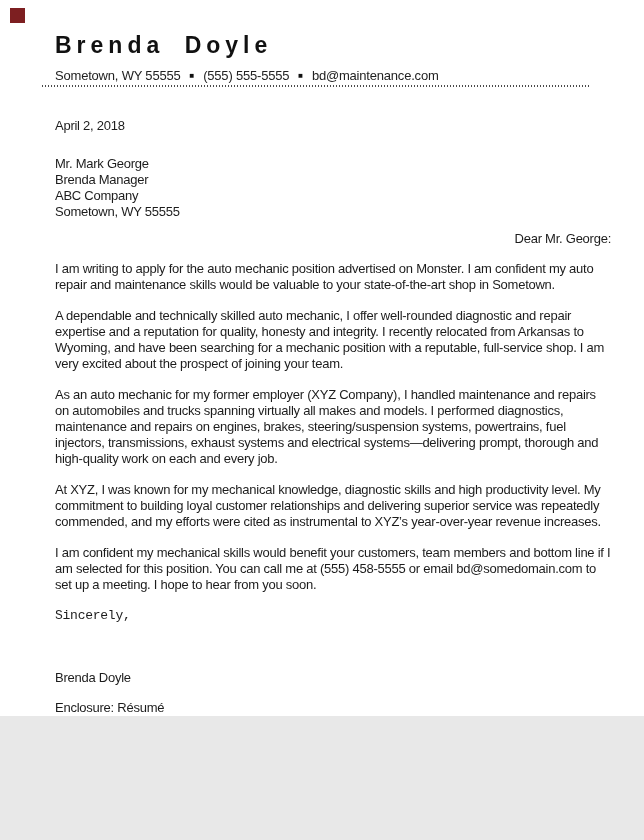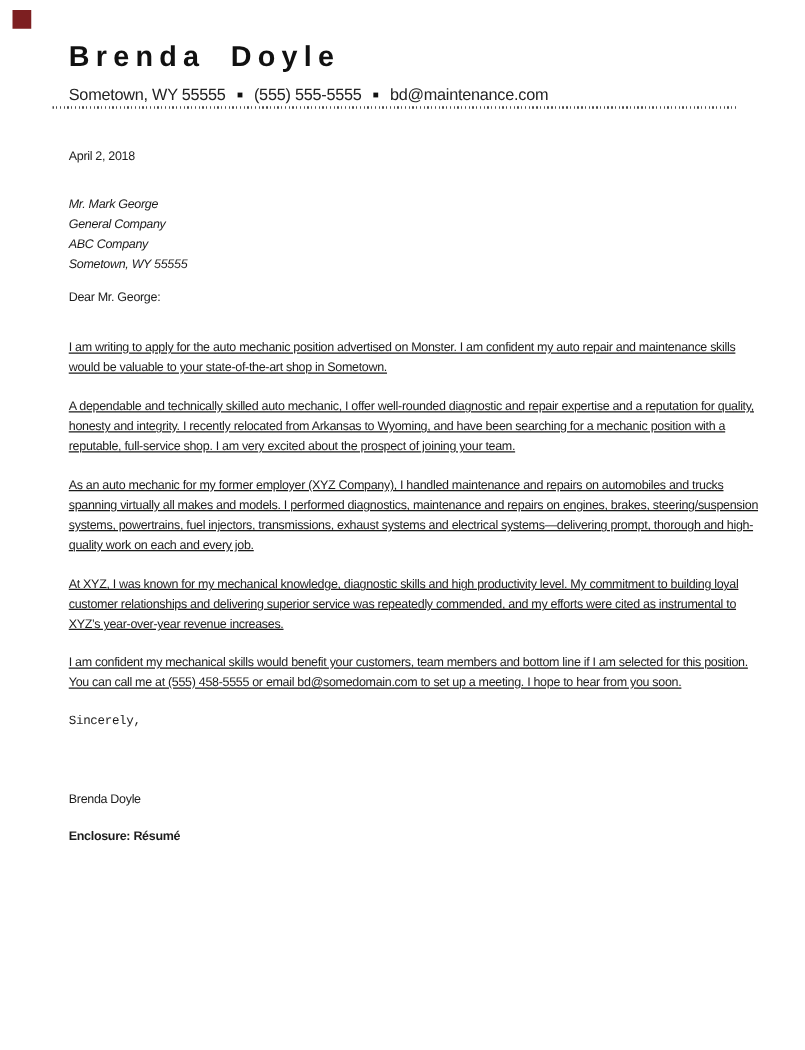--- a/index.html
+++ b/index.html
@@ -1,19 +1,19 @@
 <!DOCTYPE html>
 <html><head>
 <meta charset="utf-8">
 <style>
   html, body { margin: 0; padding: 0; background: #e8e8e8; }
   .page {
     position: relative;
     width: 644px;
-    height: 840px;
+    height: 716px;
     background: #ffffff;
     font-family: "Liberation Sans", sans-serif;
     color: #1c1c1c;
     overflow: hidden;
     margin: 0 auto;
   }
   .accent-square {
     position: absolute;
     left: 10px;
     top: 8px;
@@ -48,32 +48,32 @@
     top: 85px;
     width: 547px;
     height: 2px;
     background-image: repeating-linear-gradient(90deg, #4a4a4a 0 1px, transparent 1px 3px);
   }
   .letter {
     position: absolute;
     left: 55px;
     top: 118px;
     width: 556px;
-    font-size: 10px;
+    font-size: 13px;
     line-height: 16px;
     letter-spacing: -0.25px;
     color: #1c1c1c;
   }
   .date-line { margin: 0 0 22px 0; }
-  .recipient-block { margin: 0 0 11px 0; font-style: italic; }
-  .salutation { margin: 0 0 24px 0; }
-  .para { margin: 0 0 15px 0; text-decoration: underline; }
+  .recipient-block { margin: 0 0 11px 0; }
+  .salutation { margin: 0 0 14px 0; text-align: right; }
+  .para { margin: 0 0 15px 0; }
   .closing { margin: 0 0 46px 0; font-family: Liberation Mono, monospace; }
   .signature { margin: 0 0 14px 0; }
-  .enclosure { margin: 0; font-weight: bold; }
+  .enclosure { margin: 0; }
 </style>
 </head>
 <body>
 
 <div class="page">
 
   <div class="accent-square"></div>
 
   <div class="header">
     <h1 class="name">Brenda Doyle</h1>
@@ -87,21 +87,21 @@
   </div>
 
   <div class="rule"></div>
 
   <div class="letter">
 
     <div class="date-line">April 2, 2018</div>
 
     <div class="recipient-block">
       <div>Mr. Mark George</div>
-      <div>General Company</div>
+      <div>Brenda Manager</div>
       <div>ABC Company</div>
       <div>Sometown, WY 55555</div>
     </div>
 
     <div class="salutation">Dear Mr. George:</div>
 
     <p class="para">I am writing to apply for the auto mechanic position advertised on Monster. I am confident my auto repair and maintenance skills would be valuable to your state-of-the-art shop in Sometown.</p>
     <p class="para">A dependable and technically skilled auto mechanic, I offer well-rounded diagnostic and repair expertise and a reputation for quality, honesty and integrity. I recently relocated from Arkansas to Wyoming, and have been searching for a mechanic position with a reputable, full-service shop. I am very excited about the prospect of joining your team.</p>
     <p class="para">As an auto mechanic for my former employer (XYZ Company), I handled maintenance and repairs on automobiles and trucks spanning virtually all makes and models. I performed diagnostics, maintenance and repairs on engines, brakes, steering/suspension systems, powertrains, fuel injectors, transmissions, exhaust systems and electrical systems—delivering prompt, thorough and high-quality work on each and every job.</p>
     <p class="para">At XYZ, I was known for my mechanical knowledge, diagnostic skills and high productivity level. My commitment to building loyal customer relationships and delivering superior service was repeatedly commended, and my efforts were cited as instrumental to XYZ’s year-over-year revenue increases.</p>

